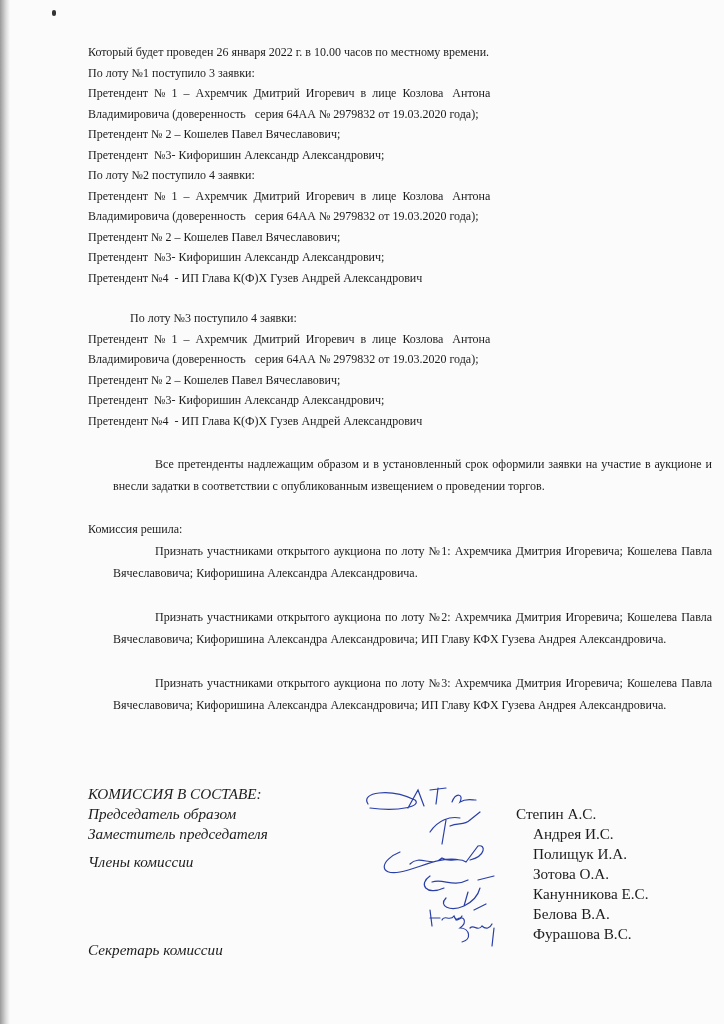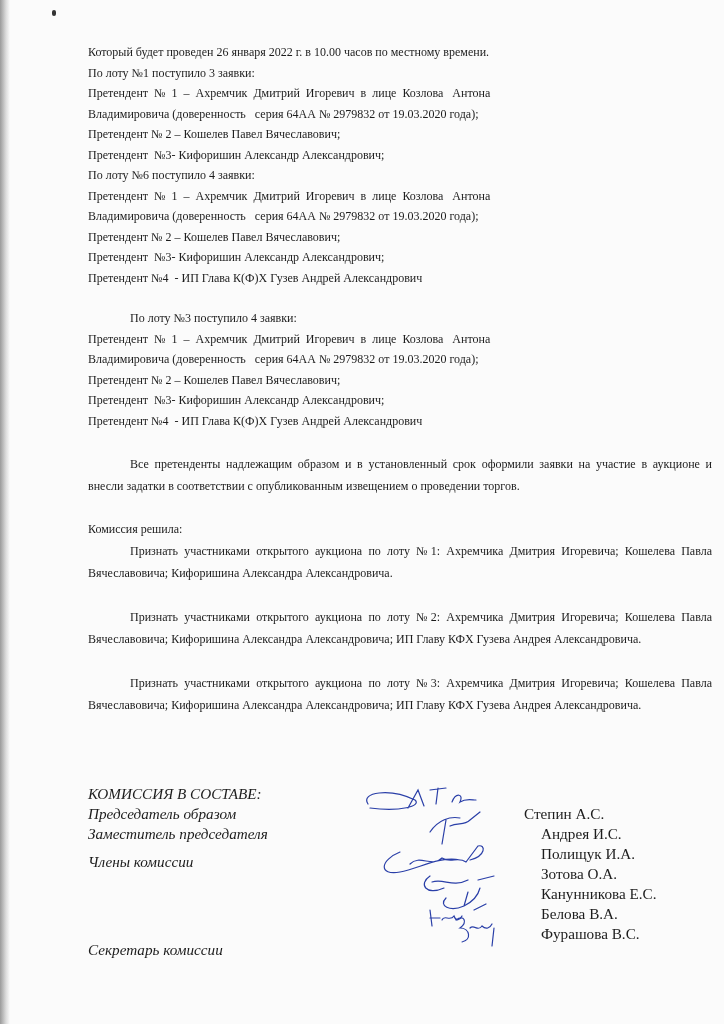--- a/index.html
+++ b/index.html
@@ -14,52 +14,52 @@
     background:linear-gradient(to right, #9a9a9a, #dcdcdc 60%, rgba(250,250,250,0));
   }
   .corner-mark {
     position:absolute; left:52px; top:10px; width:4px; height:6px; background:#333; border-radius:2px;
   }
   .doc {
     position:absolute; left:88px; top:42px; width:624px;
     font-size:12px; line-height:20.5px;
   }
   .line { white-space:nowrap; }
-  .para { text-align:justify; }
+  .para { text-align:justify;margin-left:25px; }
   .indent { text-indent:42px; }
   .gap-s { height:20px; }
   .gap-m { height:22px; }
 
   .commission {
     position:absolute; left:88px; top:784px; width:630px;
     font-size:15.2px; line-height:20.5px;
   }
   .role { position:absolute; left:0; white-space:nowrap;font-style:italic; }
-  .name { position:absolute; white-space:nowrap;margin-left:8px; }
+  .name { position:absolute; white-space:nowrap; }
   .sigs { position:absolute; left:360px; top:780px; width:180px; height:170px; }
 </style>
 </head>
 <body>
 
 <div class="page-shadow"></div>
 <div class="corner-mark"></div>
 
 <div class="doc">
   <div class="line">Который будет  проведен  26 января 2022 г. в 10.00 часов по местному времени.</div>
 
   <div>
     <div class="line">По лоту №1 поступило 3 заявки:</div>
     <div class="line" style="white-space:pre;">Претендент  №  1  –  Ахремчик  Дмитрий  Игоревич  в  лице  Козлова   Антона</div>
     <div class="line" style="white-space:pre;">Владимировича (доверенность   серия 64АА № 2979832 от 19.03.2020 года);</div>
     <div class="line">Претендент № 2 – Кошелев Павел Вячеславович;</div>
     <div class="line" style="white-space:pre;">Претендент  №3- Кифоришин Александр Александрович;</div>
   </div>
 
   <div>
-    <div class="line">По лоту №6 поступило 4 заявки:</div>
+    <div class="line">По лоту №2 поступило 4 заявки:</div>
     <div class="line" style="white-space:pre;">Претендент  №  1  –  Ахремчик  Дмитрий  Игоревич  в  лице  Козлова   Антона</div>
     <div class="line" style="white-space:pre;">Владимировича (доверенность   серия 64АА № 2979832 от 19.03.2020 года);</div>
     <div class="line">Претендент № 2 – Кошелев Павел Вячеславович;</div>
     <div class="line" style="white-space:pre;">Претендент  №3- Кифоришин Александр Александрович;</div>
     <div class="line" style="white-space:pre;">Претендент №4  - ИП Глава К(Ф)Х Гузев Андрей Александрович</div>
   </div>
 
   <div class="gap-s"></div>
 
   <div>

